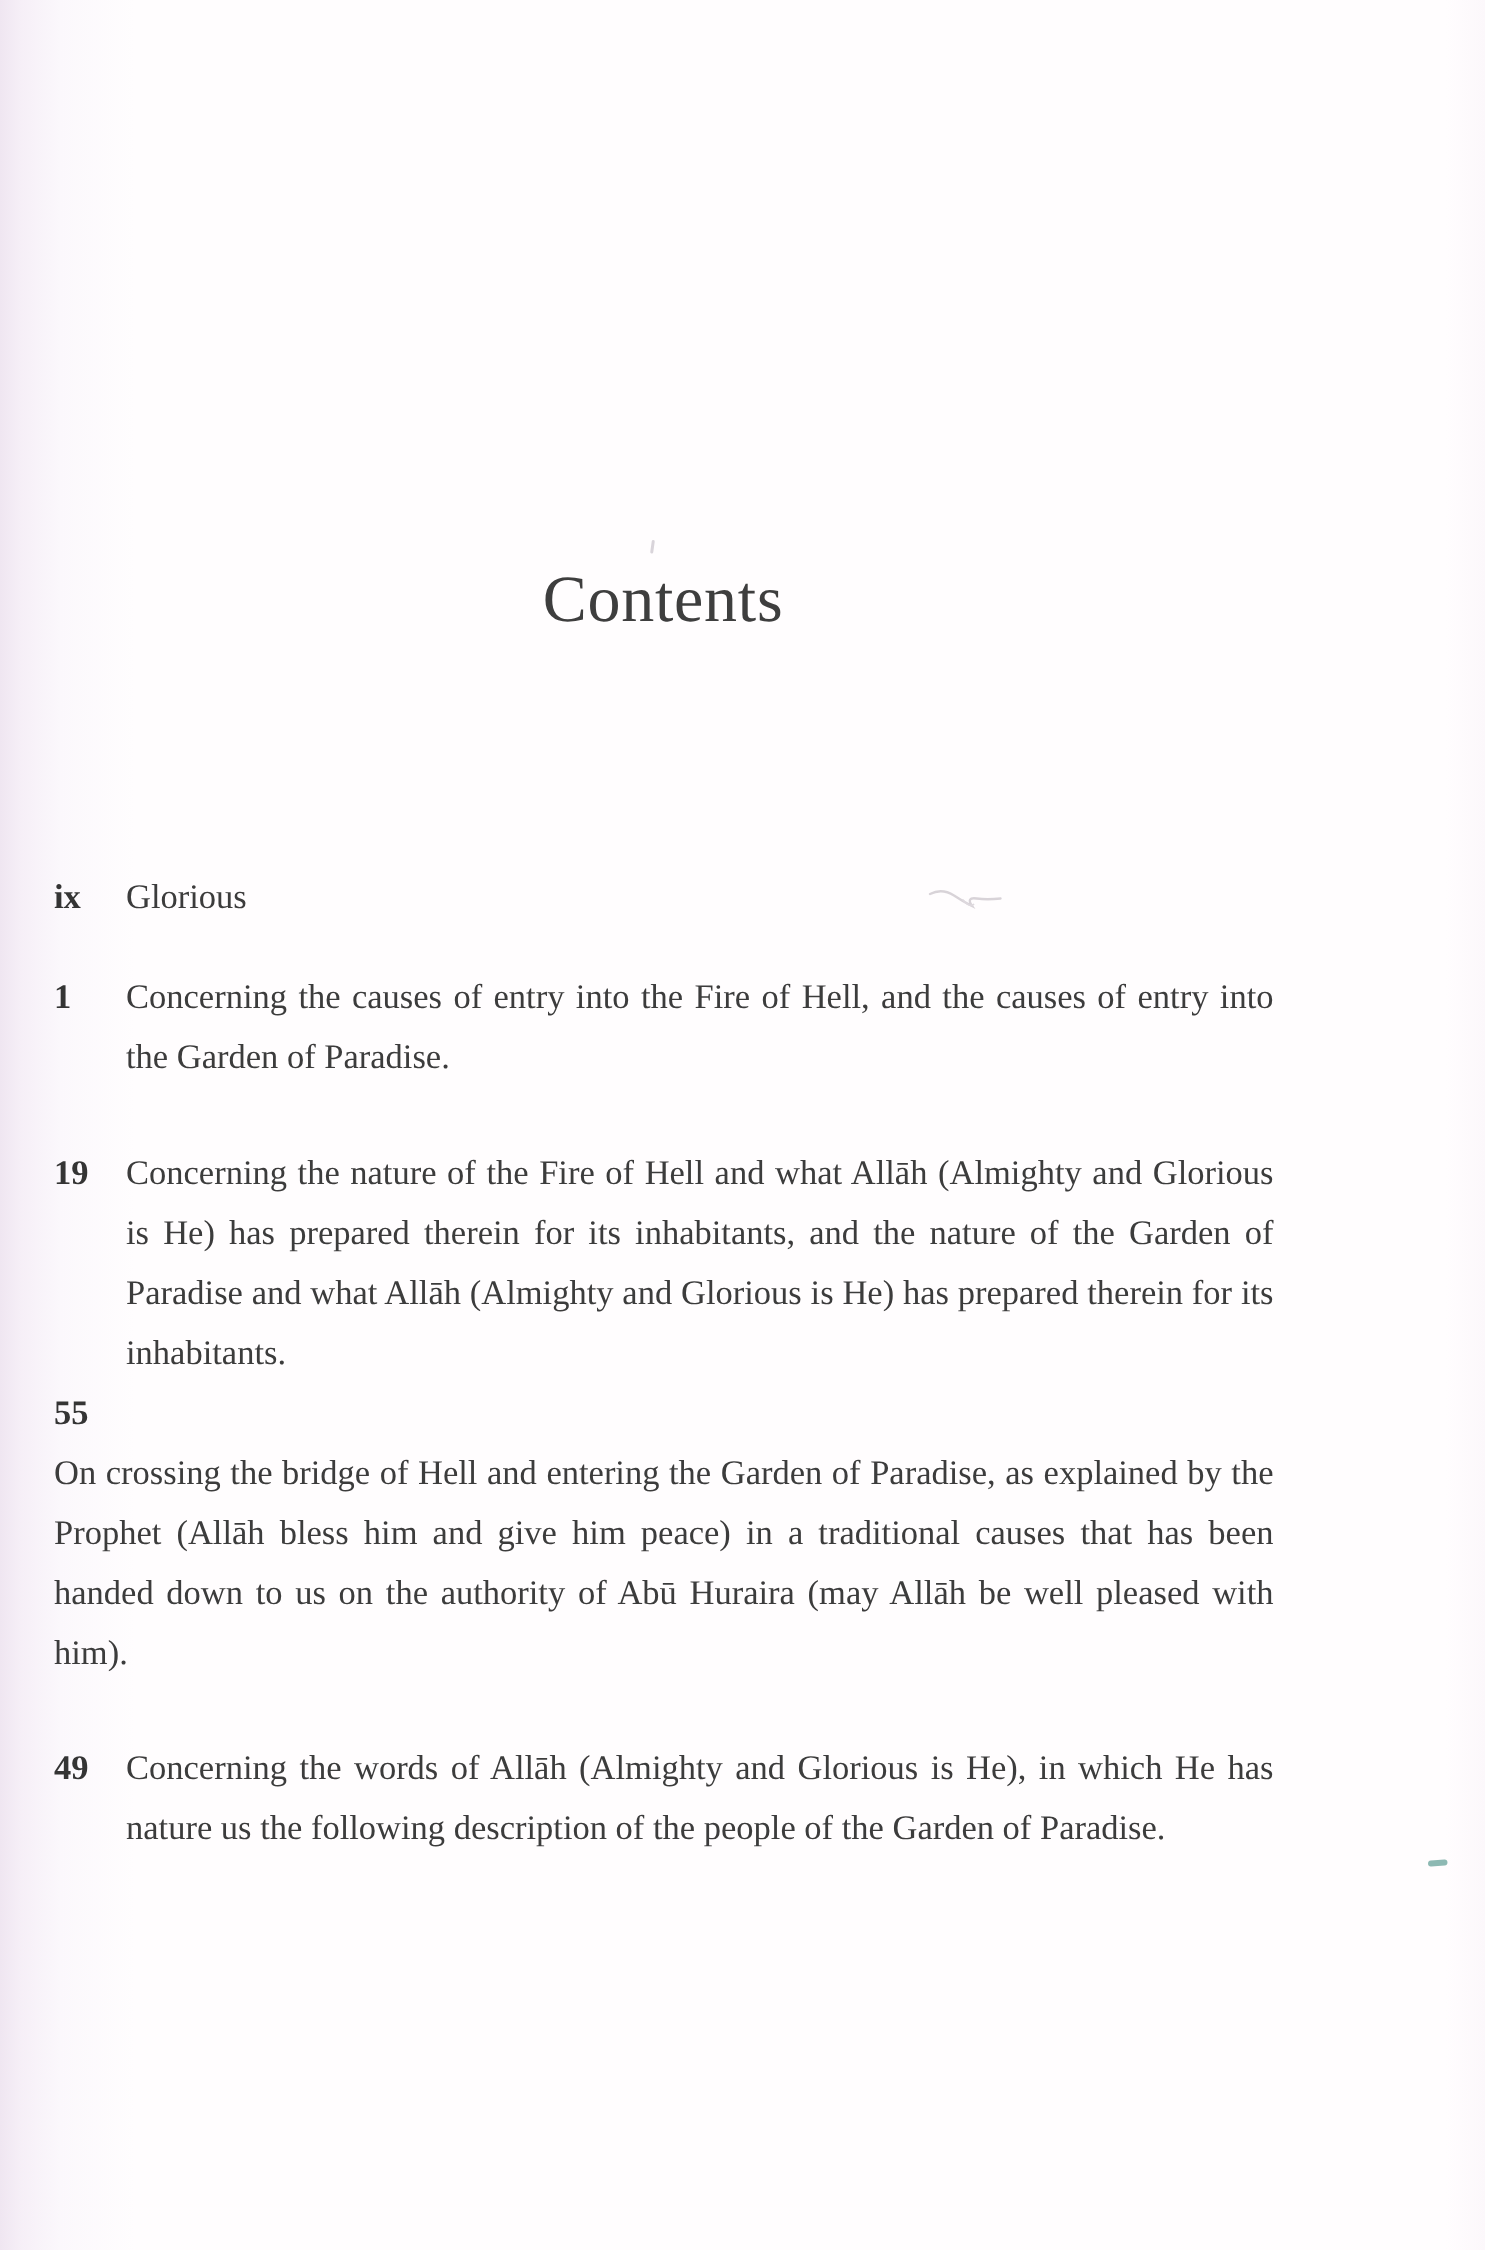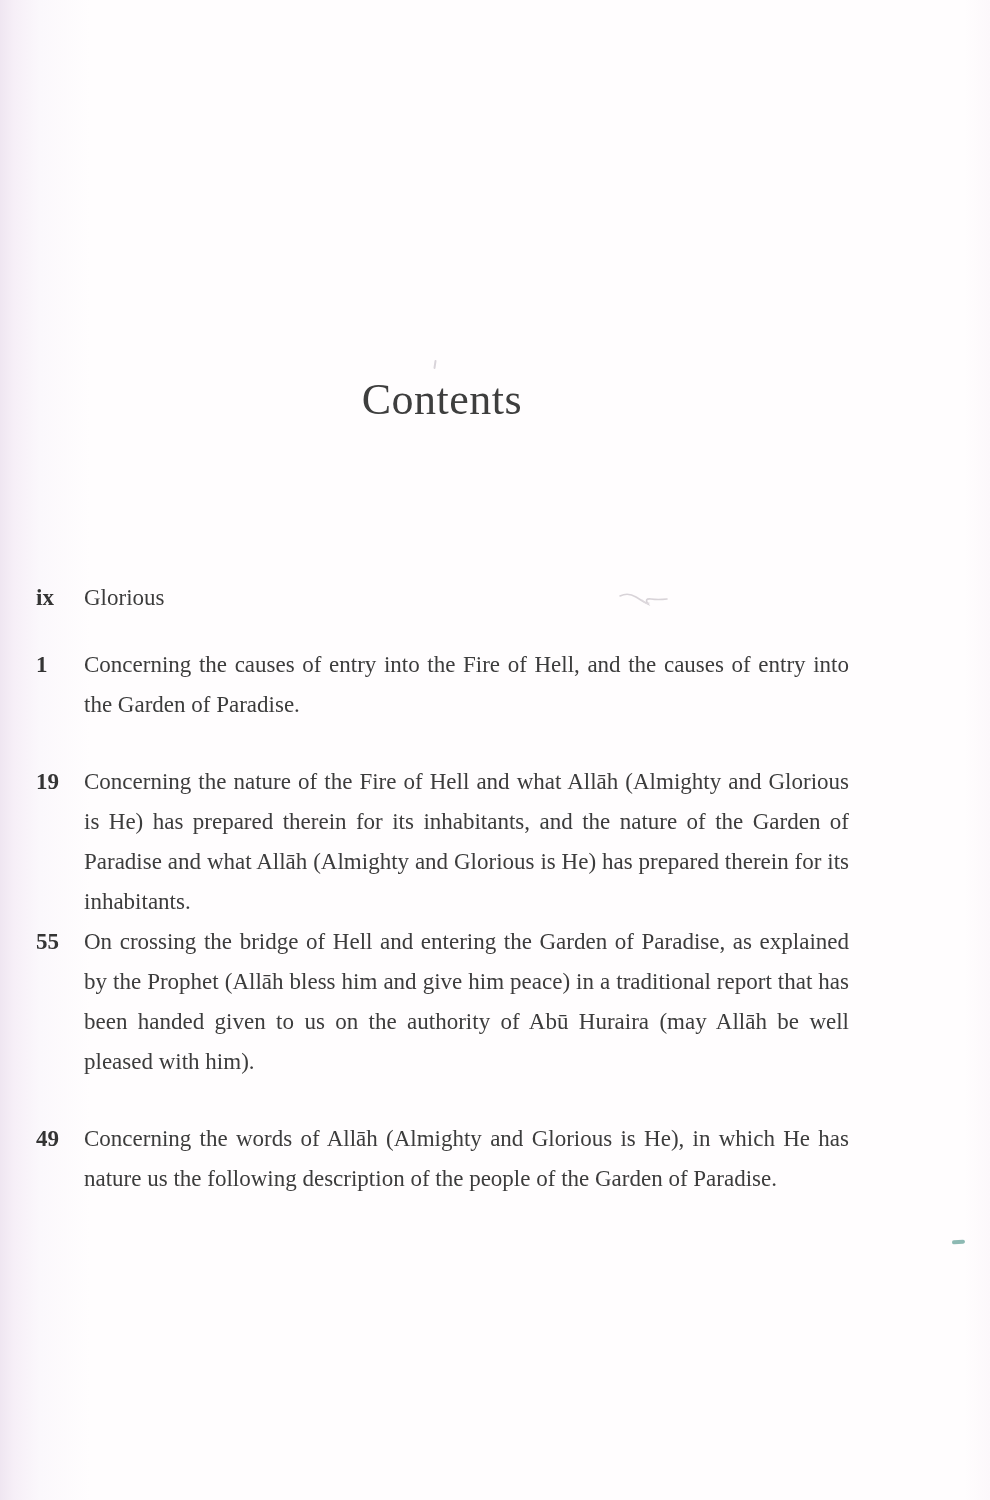--- a/index.html
+++ b/index.html
@@ -81,21 +81,21 @@
     flex:1;
     margin:0;
     font-size:23px;
     line-height:40px;
     color:var(--ink);
     text-align:justify;
   }
   .entry-preface{margin-bottom:27px;}
   .entry-1{margin-bottom:37px;}
   .entry-19{}
-  .entry-55{margin-bottom:37px;}
+  .entry-55{margin-bottom:37px;flex-direction:column;}
   
   .ink-mark{
     position:absolute;
     left:952px;top:1240px;
     width:13px;height:4px;
     background:var(--stray-mark);
     opacity:0.55;
     border-radius:2px;
     transform:rotate(-4deg);
   }
@@ -130,21 +130,21 @@
       <p class="text">Concerning the causes of entry into the Fire of Hell, and the causes of entry into the Garden of Paradise.</p>
     </div>
 
     <div class="entry entry-19">
       <span class="num">19</span>
       <p class="text">Concerning the nature of the Fire of Hell and what Allāh (Almighty and Glorious is He) has prepared therein for its inhabitants, and the nature of the Garden of Paradise and what Allāh (Almighty and Glorious is He) has prepared therein for its inhabitants.</p>
     </div>
 
     <div class="entry entry-55">
       <span class="num">55</span>
-      <p class="text">On crossing the bridge of Hell and entering the Garden of Paradise, as explained by the Prophet (Allāh bless him and give him peace) in a traditional report that has been handed given to us on the authority of Abū Huraira (may Allāh be well pleased with him).</p>
+      <p class="text">On crossing the bridge of Hell and entering the Garden of Paradise, as explained by the Prophet (Allāh bless him and give him peace) in a traditional causes that has been handed down to us on the authority of Abū Huraira (may Allāh be well pleased with him).</p>
     </div>
 
     <div class="entry entry-89">
       <span class="num">49</span>
       <p class="text">Concerning the words of Allāh (Almighty and Glorious is He), in which He has nature us the following description of the people of the Garden of Paradise.</p>
     </div>
 
   </div>
 
   <div class="ink-mark"></div>

